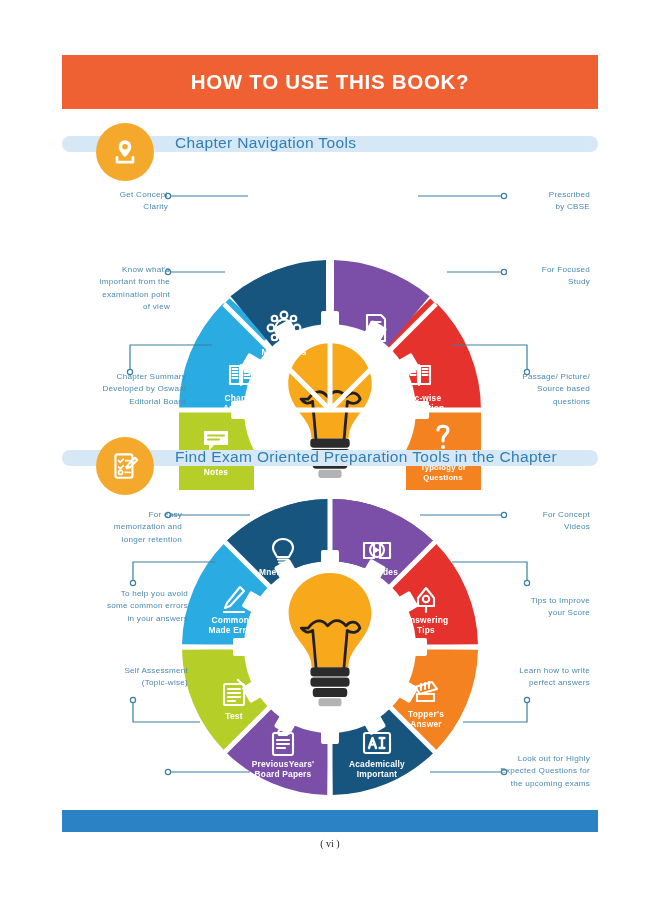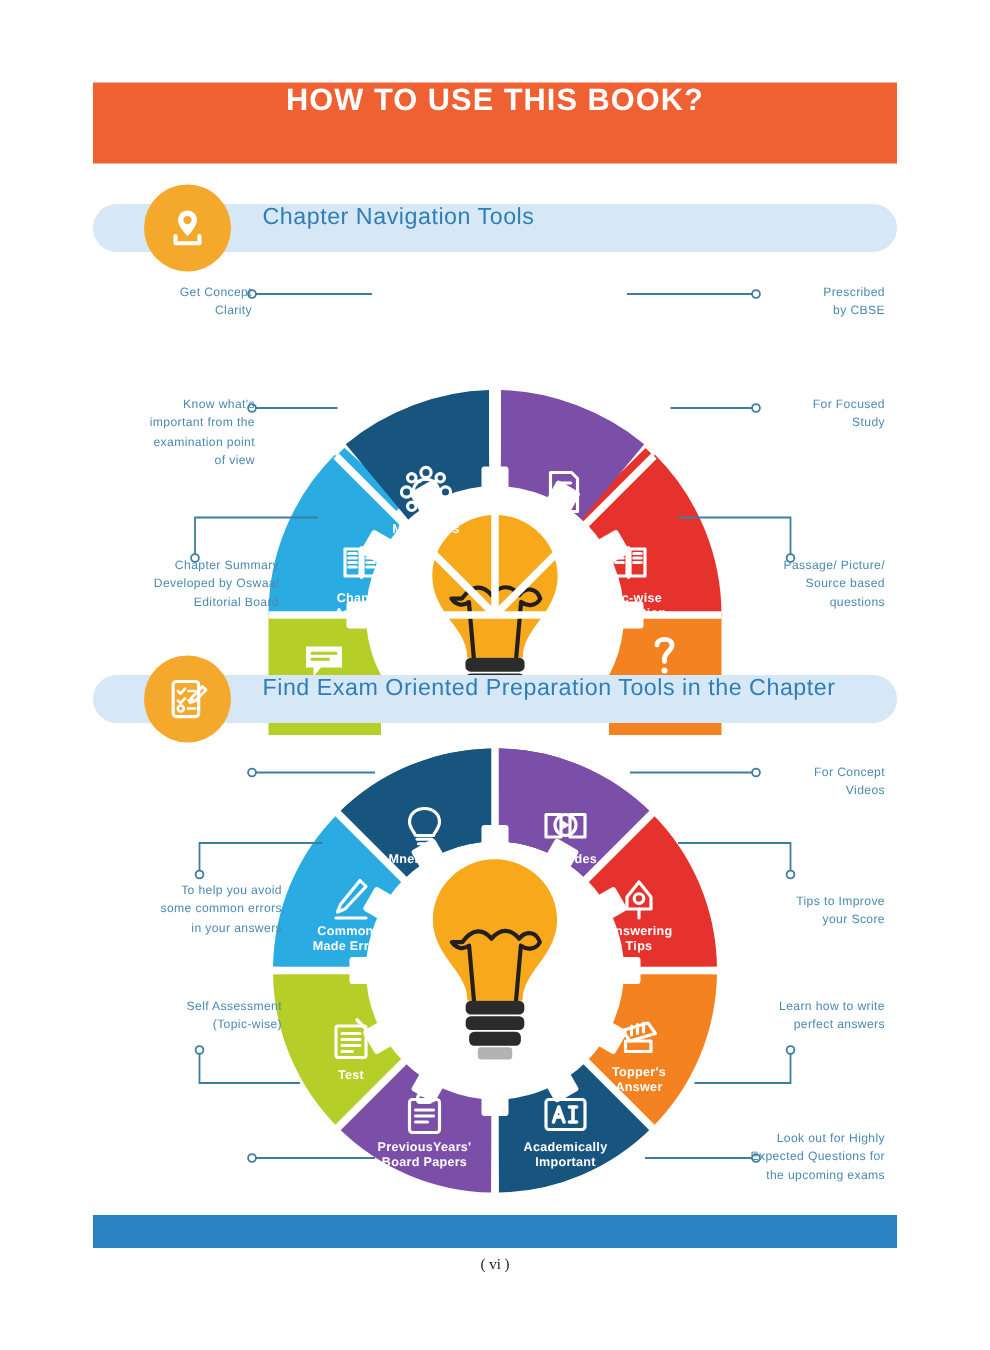--- a/index.html
+++ b/index.html
@@ -6,30 +6,30 @@
   body{
     width:660px;height:900px;position:relative;overflow:hidden;
     font-family:"Liberation Sans","DejaVu Sans",sans-serif;
     color:#2e7096;
   }
   .page{position:absolute;inset:0;}
 
   
   .title-bar{
     position:absolute;left:62px;top:55px;width:536px;height:54px;
-    background:#ef6033;display:flex;justify-content:center;
+    background:#ef6033;display:flex;align-items:center;justify-content:center;
   }
   .title-bar .t{
     color:#ffffff;font-size:20.5px;font-weight:bold;letter-spacing:.7px;
   }
 
   
   .band{
-    position:absolute;left:62px;width:536px;height:32px;
-    background:#d6e8f5;display:flex;align-items:flex-start;border-radius:16px;
+    position:absolute;left:62px;width:536px;height:16px;
+    background:#d6e8f5;display:flex;align-items:flex-end;border-radius:16px;
   }
   .band .bt{
     margin-left:113px;font-size:15.5px;color:#2f7eb5;letter-spacing:.35px;
     font-weight:500;
   }
   .band-icon{
     position:absolute;width:58px;height:58px;border-radius:50%;
     background:#f5a92c;display:flex;align-items:center;justify-content:center;
     left:96px;
   }
@@ -401,20 +401,23 @@
   <div class="callout r" style="left:510px;top:189px;width:80px">
     <div>Prescribed<br>by CBSE</div>
   </div>
   <div class="callout r" style="left:510px;top:264px;width:80px">
     <div>For Focused<br>Study</div>
   </div>
   <div class="callout r" style="left:482px;top:371px;width:108px">
     <div>Passage/ Picture/<br>Source based<br>questions</div>
   </div>
 
+  <div class="callout l" style="left:88px;top:509px;width:94px">
+    <div>For easy<br>memorization and<br>longer retention</div>
+  </div>
   <div class="callout l" style="left:88px;top:588px;width:100px">
     <div>To help you avoid<br>some common errors<br>in your answers</div>
   </div>
   <div class="callout l" style="left:88px;top:665px;width:100px">
     <div>Self Assessment<br>(Topic-wise)</div>
   </div>
 
   <div class="callout r" style="left:510px;top:509px;width:80px">
     <div>For Concept<br>Videos</div>
   </div>

